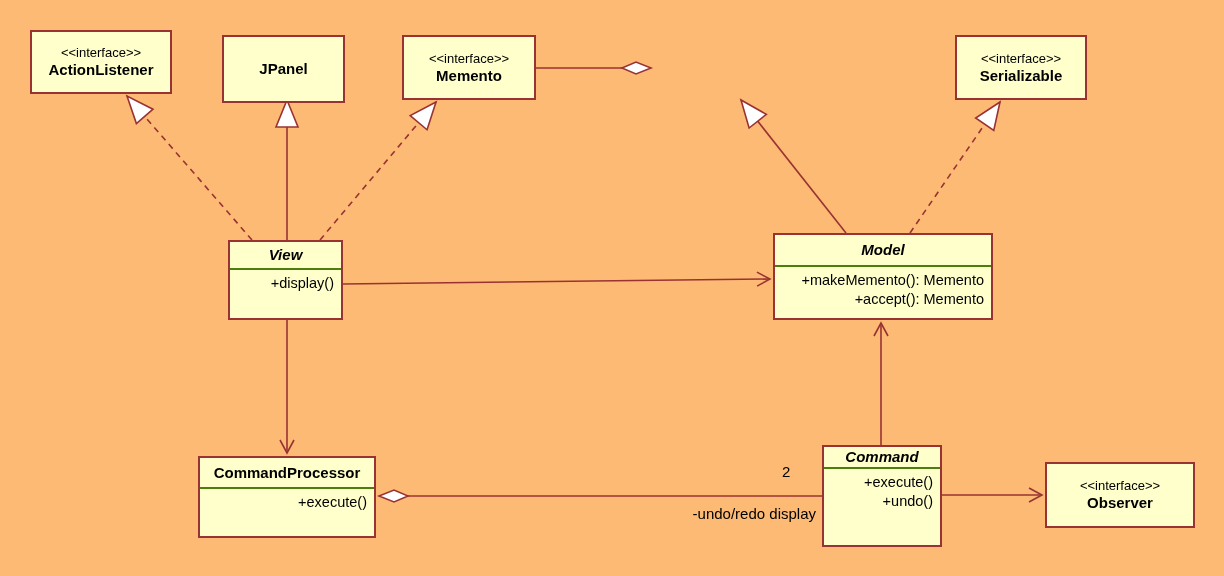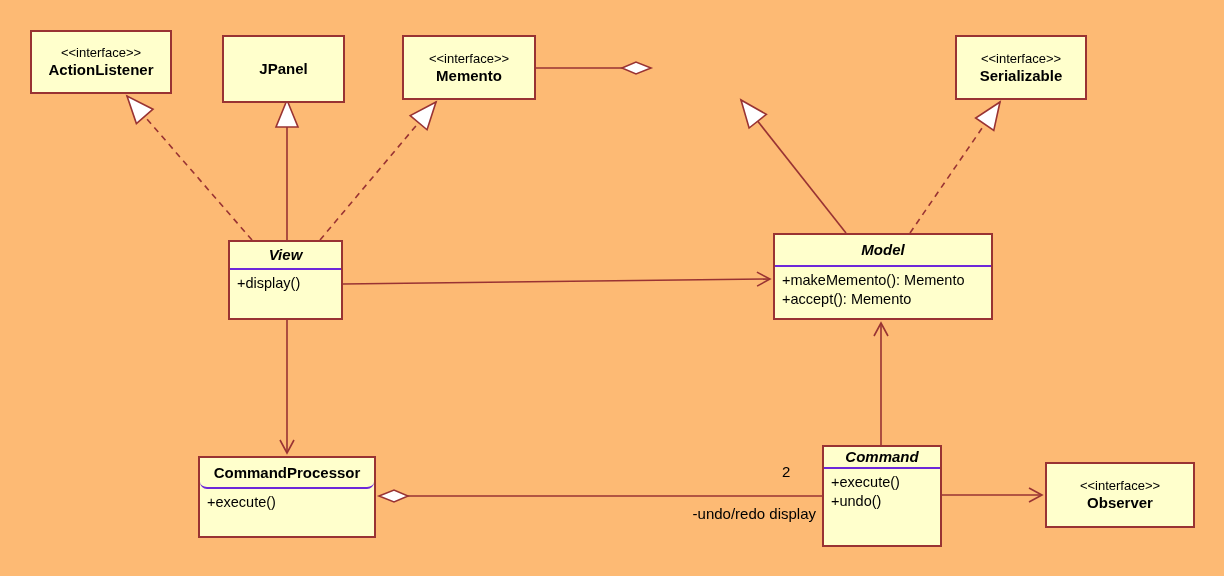--- a/index.html
+++ b/index.html
@@ -11,23 +11,23 @@
   .uml-box {
     position:absolute; background:#FFFFCC; border:2px solid #993333;
     box-sizing:border-box; color:#000;
   }
   .iface { display:flex; flex-direction:column; align-items:center; justify-content:center; }
   .stereo { font-size:13px; line-height:16px; }
   .cname  { font-weight:bold; font-size:15px; line-height:18px; white-space:nowrap; }
   .abstract-name { font-style:italic; }
   .uml-title {
     display:flex; align-items:center; justify-content:center;
-    border-bottom:2px solid #6d28d9; box-sizing:border-box;
+    border-bottom:2px solid #4d7c0f; box-sizing:border-box;
   }
-  .uml-body { padding:4px 1px 0 7px; }
+  .uml-body { padding:4px 7px 0 7px;text-align:right; }
   .method { font-size:14.5px; line-height:19px; white-space:nowrap; }
   .m-italic { }
   .edge-label { position:absolute; font-size:15px; line-height:17px; color:#000; white-space:nowrap; }
 </style>
 </head>
 <body>
 
 <div id="canvas">
 
   <svg id="wires" width="1224" height="576">
@@ -99,21 +99,21 @@
     <div class="uml-title" style="height:32px;">
       <span class="cname abstract-name">Model</span>
     </div>
     <div class="uml-body">
       <div class="method m-italic">+makeMemento(): Memento</div>
       <div class="method m-italic">+accept(): Memento</div>
     </div>
   </div>
 
   <div class="uml-box" style="left:198px;top:456px;width:178px;height:82px;">
-    <div class="uml-title" style="height:31px;border-radius:7px;">
+    <div class="uml-title" style="height:31px;">
       <span class="cname">CommandProcessor</span>
     </div>
     <div class="uml-body">
       <div class="method">+execute()</div>
     </div>
   </div>
 
   <div class="uml-box" style="left:822px;top:445px;width:120px;height:102px;">
     <div class="uml-title" style="height:22px;">
       <span class="cname abstract-name">Command</span>

